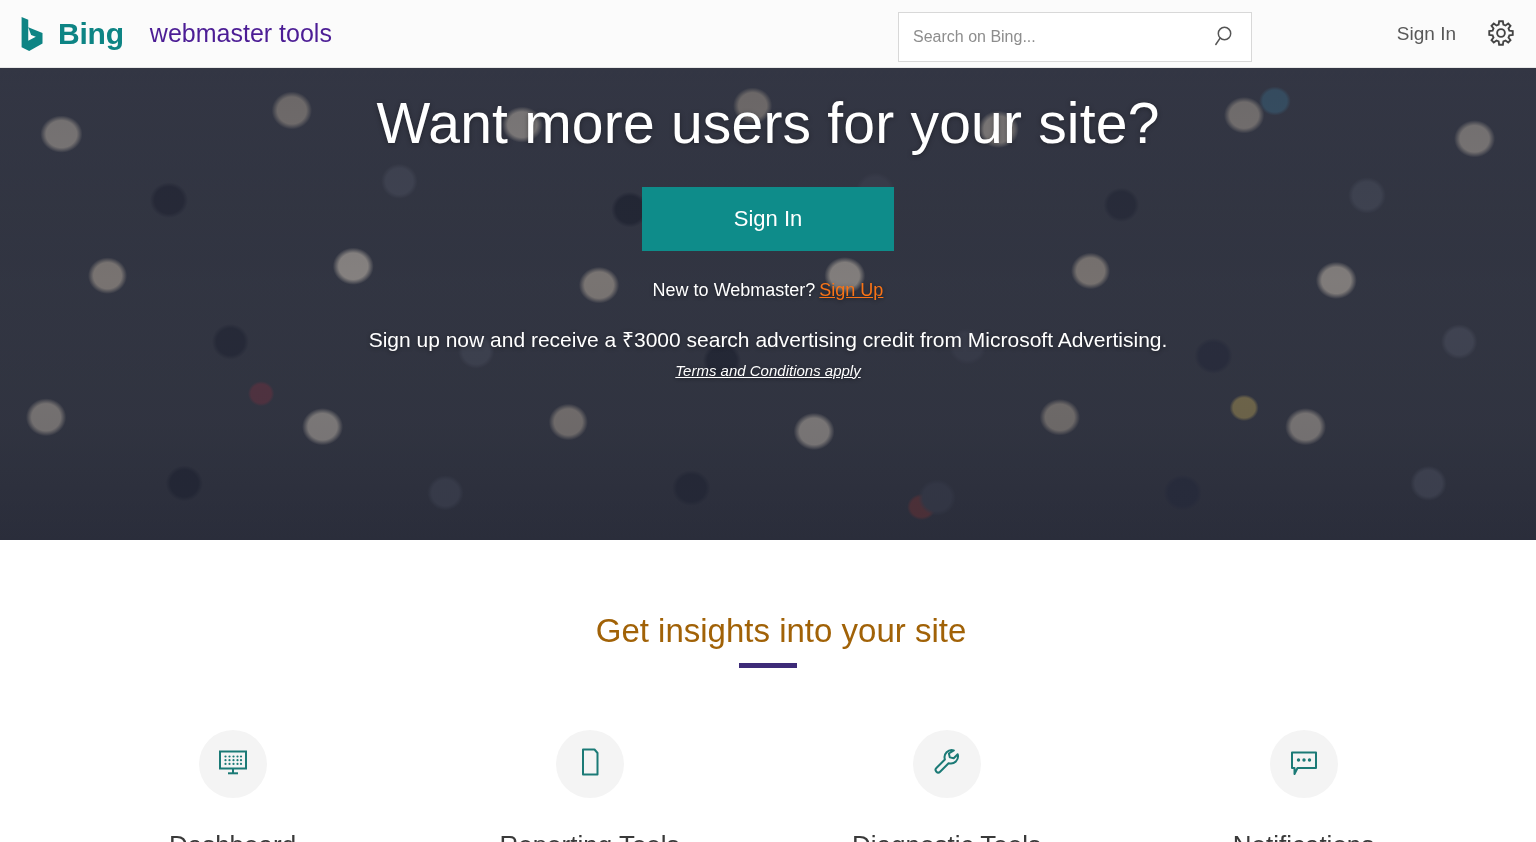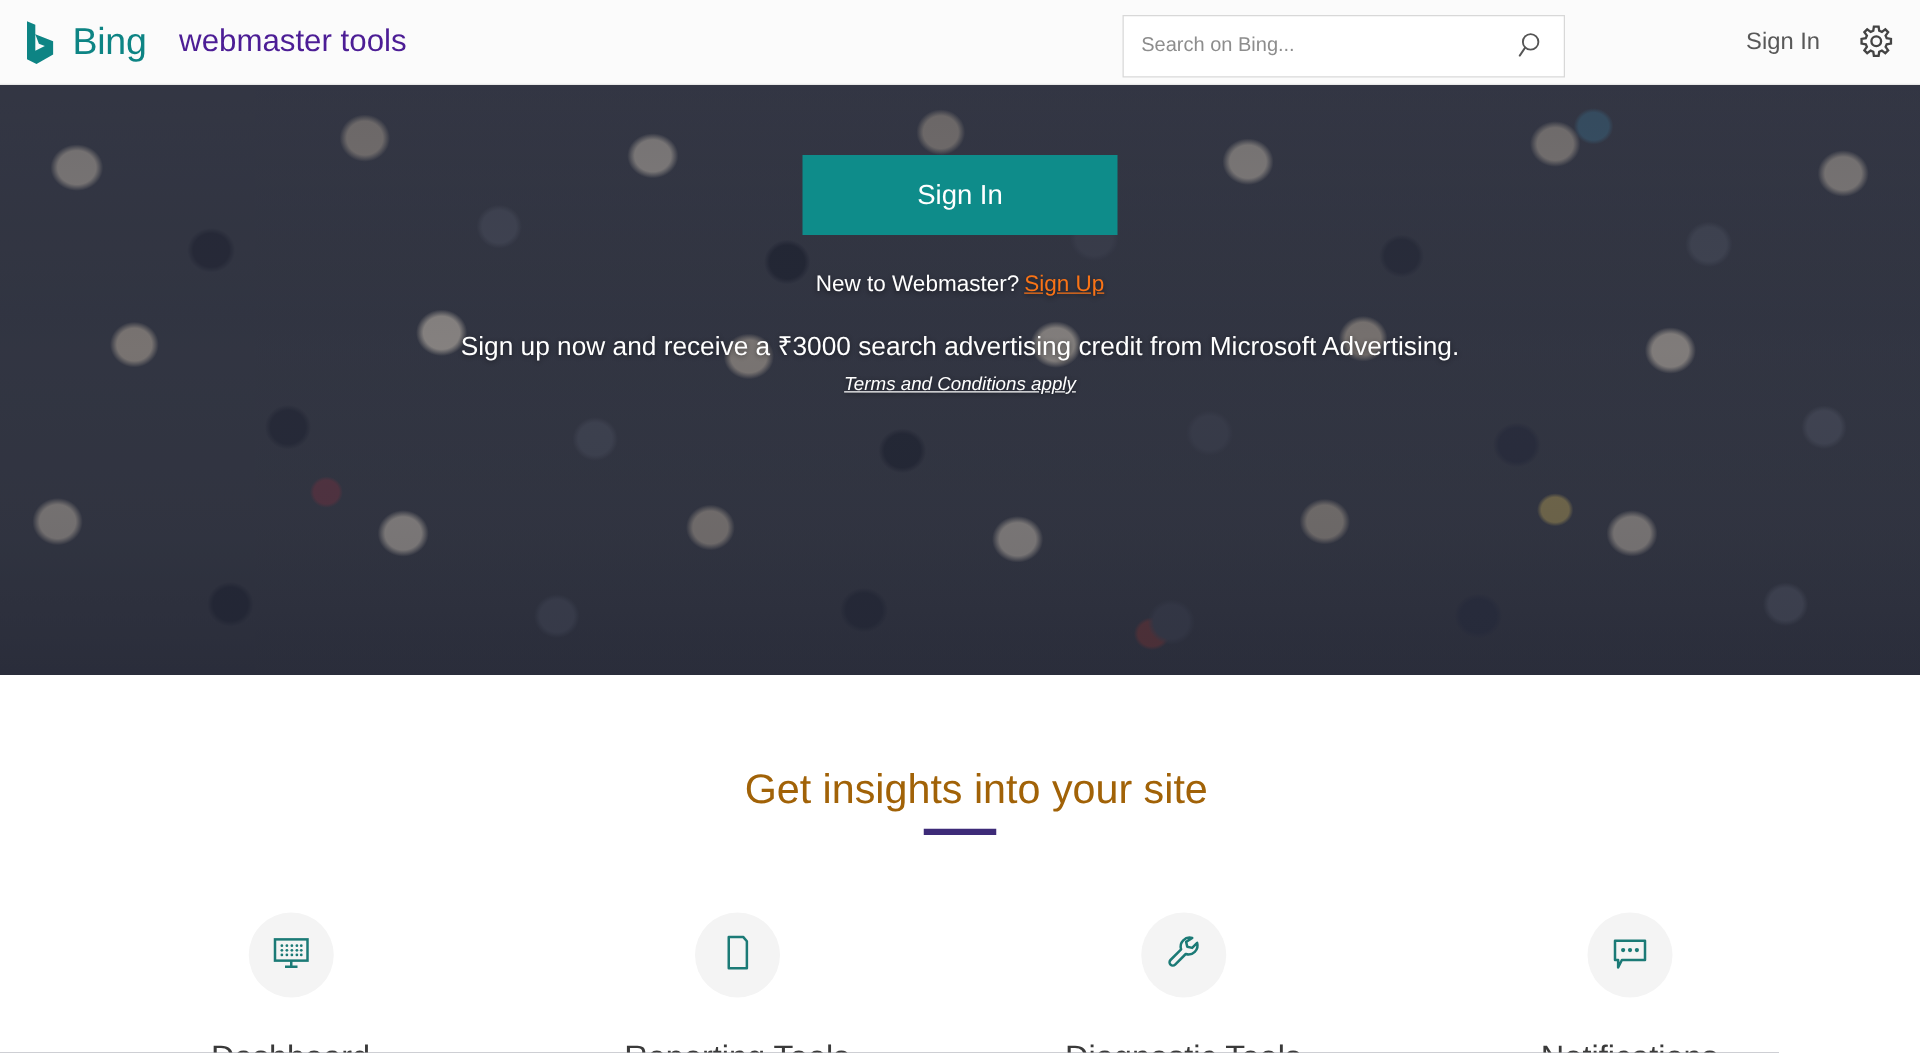--- a/index.html
+++ b/index.html
@@ -31,21 +31,21 @@
     margin-left: 18px;
     gap: 10px;
   }
   .brand-mark {
     width: 30px;
     height: 38px;
     display: block;
   }
   .brand-bing {
     font-size: 30px;
-    font-weight: normal;
+    font-weight: bold;
     color: #0d8484;
     letter-spacing: -0.2px;
     line-height: 1;
   }
   .brand-sub {
     font-size: 25px;
     font-weight: 400;
     color: #4c1d95;
     line-height: 1;
     margin-left: 16px;
@@ -320,20 +320,21 @@
       </span>
     </button>
   </div>
 </div>
 
 <div class="hero">
   <div class="hero-photo"></div>
   <div class="hero-overlay"></div>
 
   <div class="hero-content">
+    <h1 class="hero-title">Want more users for your site?</h1>
 
     <button class="hero-signin">Sign In</button>
 
     <div class="hero-new">
       <span>New to Webmaster?</span><a>Sign Up</a>
     </div>
 
     <div class="hero-promo">Sign up now and receive a ₹3000 search advertising credit from Microsoft Advertising.</div>
 
     <div>

